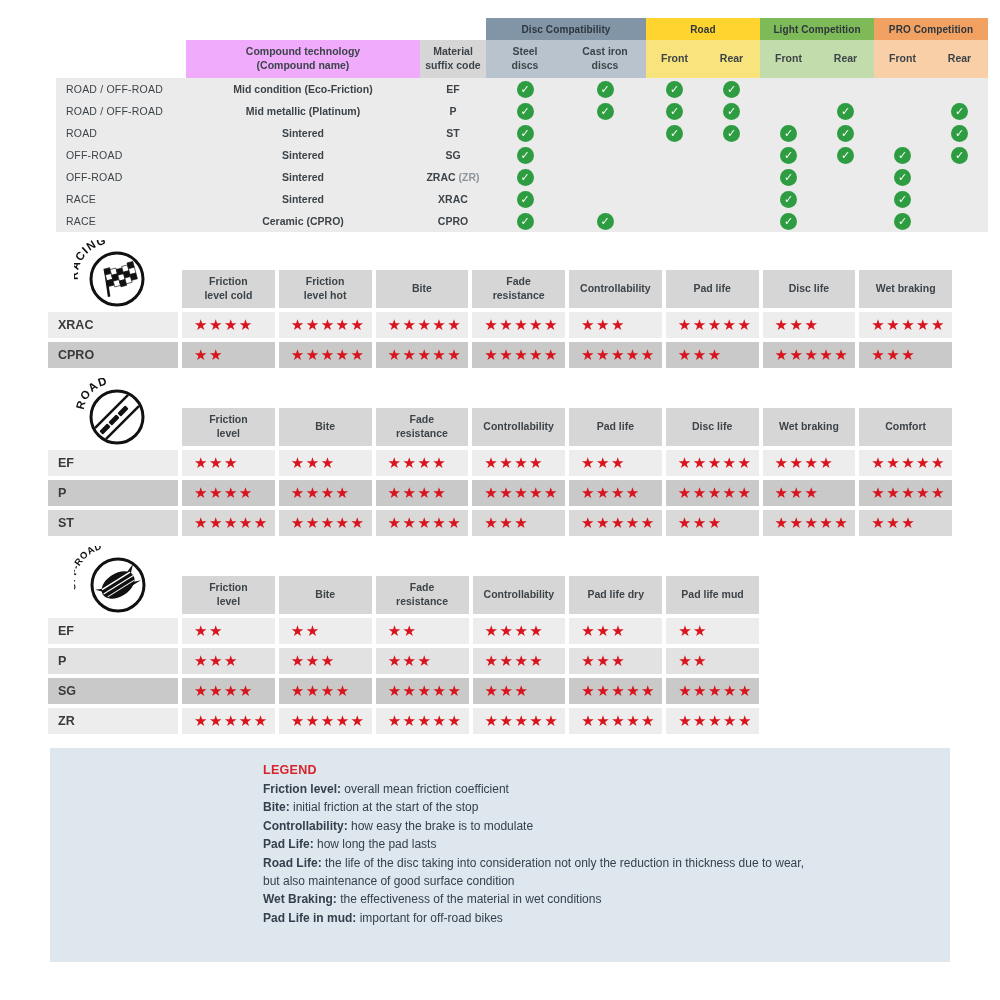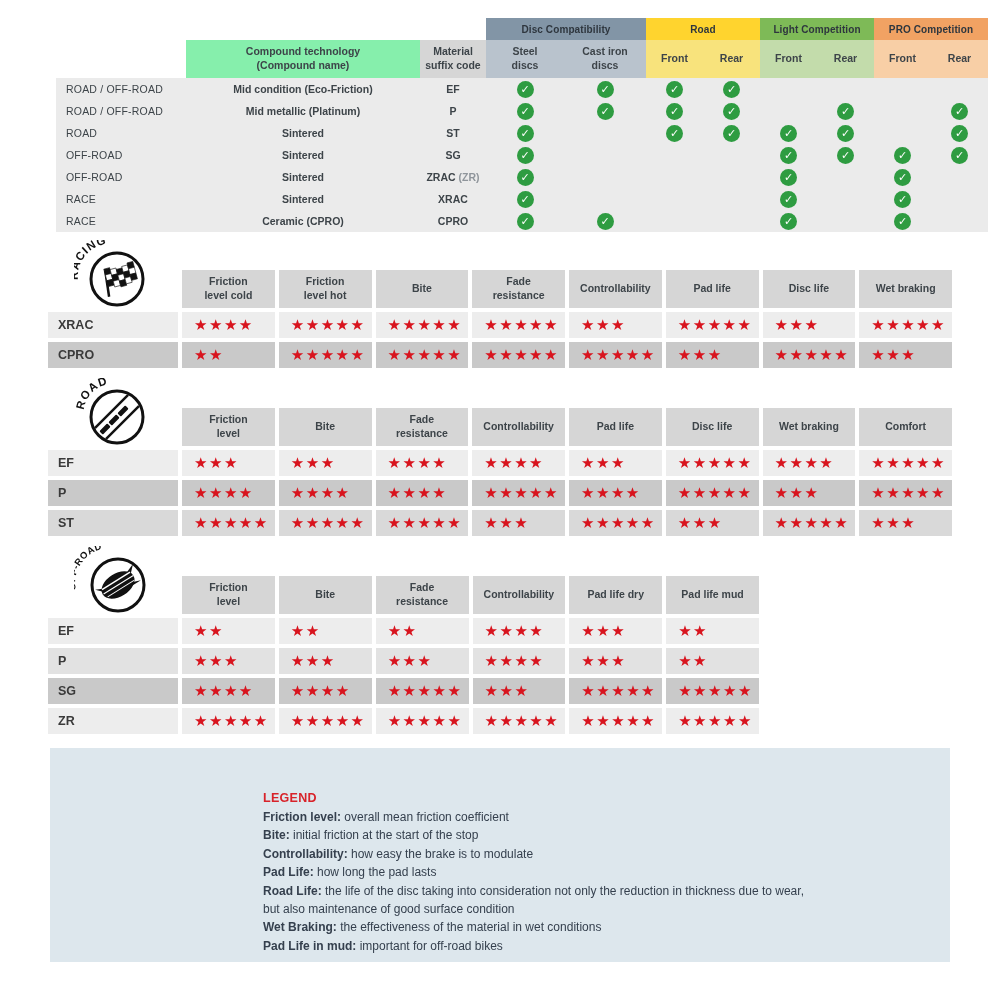--- a/index.html
+++ b/index.html
@@ -47,35 +47,35 @@
   .rate-label { display:flex; align-items:center; padding-left:10px; font-size:12.5px; font-weight:700; color:#3a3a3a; }
   .rate-cell { display:flex; align-items:center; padding-left:12px; }
   .stars { font-family:"DejaVu Sans", sans-serif; font-size:15px; line-height:1; letter-spacing:1.5px; color:var(--star-red); }
   .section-icon { position:absolute; left:26px; top:-4px; width:84px; height:70px; }
 
   
   .legend-box {
     margin:14px 0 0 50px; width:900px; height:214px;
     background:var(--legend-bg); padding:13px 20px 0 213px;
   }
-  .legend-title { font-size:12.5px; font-weight:700; line-height:19px; color:var(--legend-red); letter-spacing:.3px;margin-top:28px; }
+  .legend-title { font-size:12.5px; font-weight:700; line-height:19px; color:var(--legend-red); letter-spacing:.3px; }
   .legend-line { font-size:12px; line-height:18.4px; color:#35404e; }
   .legend-term { font-weight:700; }
 </style>
 </head>
 <body>
 
 <div class="page">
 
   <div class="compat-grid">
       <div class="group-hdr" style="background: rgb(130, 149, 166); grid-area: 1 / 4 / auto / span 2;">Disc Compatibility</div>
       <div class="group-hdr" style="background: rgb(255, 212, 46); grid-area: 1 / 6 / auto / span 2;">Road</div>
       <div class="group-hdr" style="background: rgb(126, 186, 87); grid-area: 1 / 8 / auto / span 2;">Light Competition</div>
       <div class="group-hdr" style="background: rgb(241, 162, 99); grid-area: 1 / 10 / auto / span 2;">PRO Competition</div>
-      <div class="col-hdr" style="background: #86efac; grid-area: 2 / 2;">Compound technology
+      <div class="col-hdr" style="background: #f0abfc; grid-area: 2 / 2;">Compound technology
 (Compound name)</div>
       <div class="col-hdr" style="background: rgb(214, 214, 214); grid-area: 2 / 3;">Material
 suffix code</div>
       <div class="col-hdr" style="background: rgb(185, 195, 205); grid-area: 2 / 4;">Steel
 discs</div>
       <div class="col-hdr" style="background: rgb(185, 195, 205); grid-area: 2 / 5;">Cast iron
 discs</div>
       <div class="col-hdr" style="background: rgb(248, 227, 124); grid-area: 2 / 6;">Front</div>
       <div class="col-hdr" style="background: rgb(248, 227, 124); grid-area: 2 / 7;">Rear</div>
       <div class="col-hdr" style="background: rgb(195, 220, 171); grid-area: 2 / 8;">Front</div>

